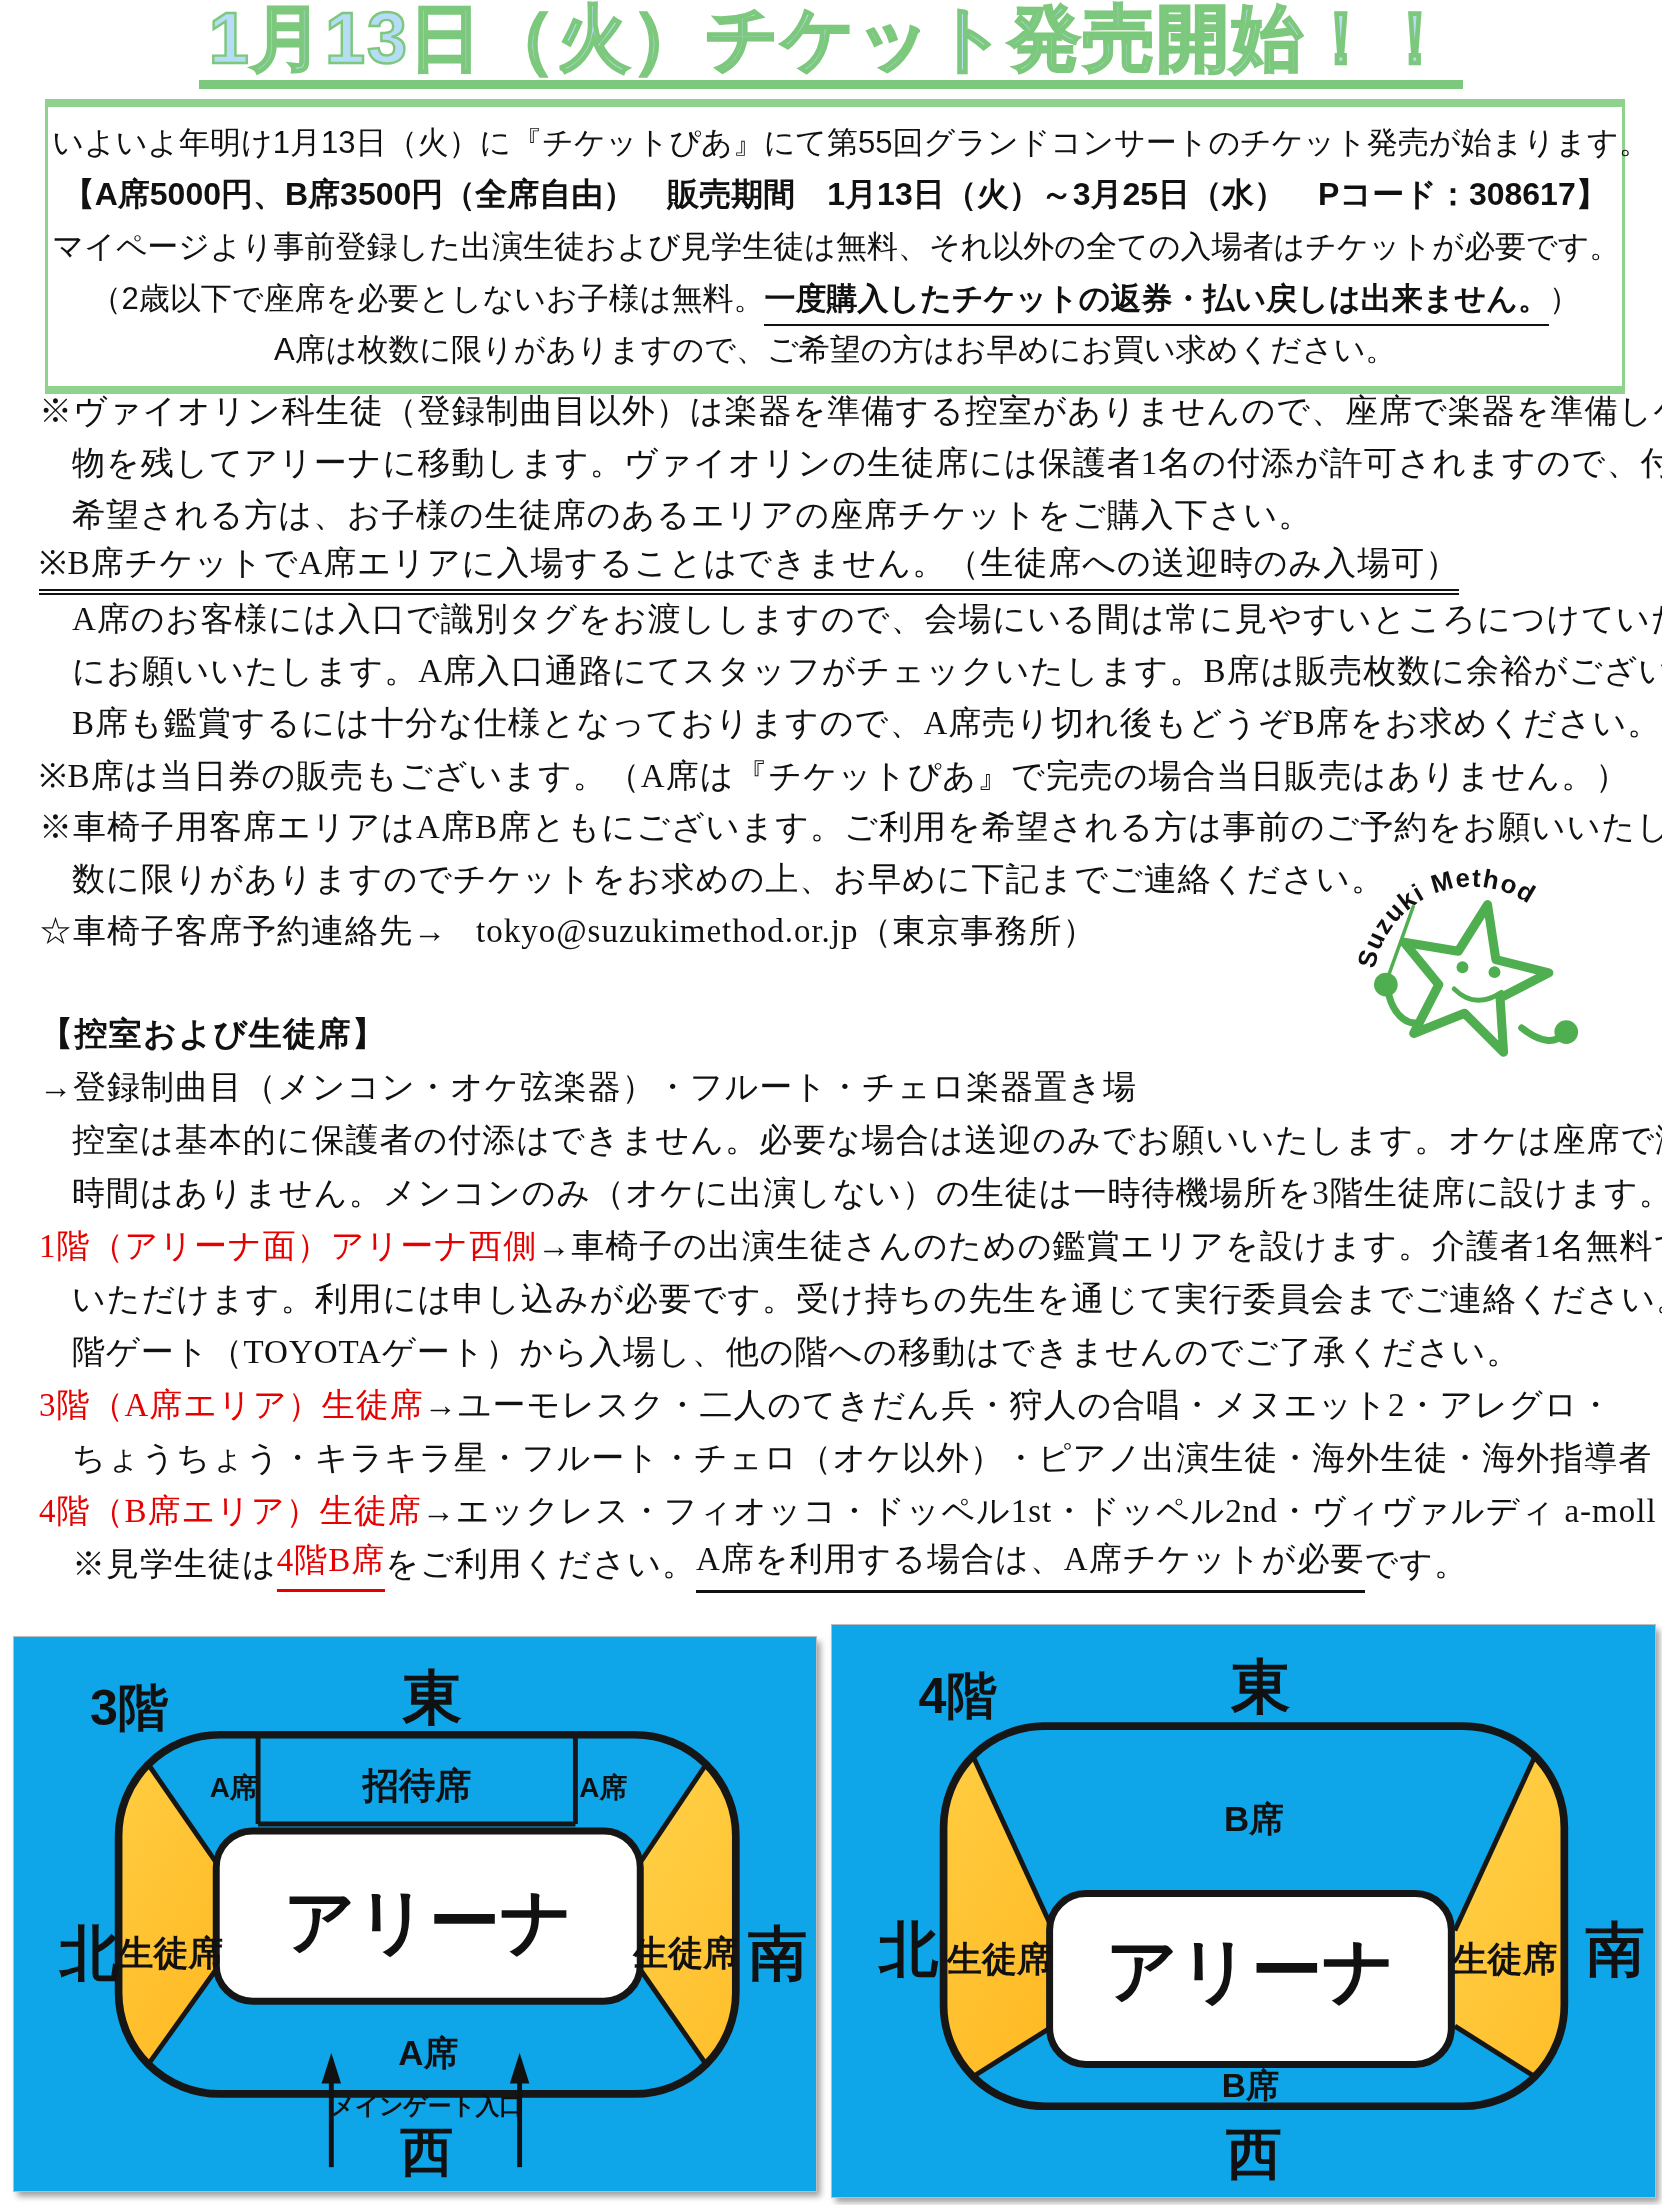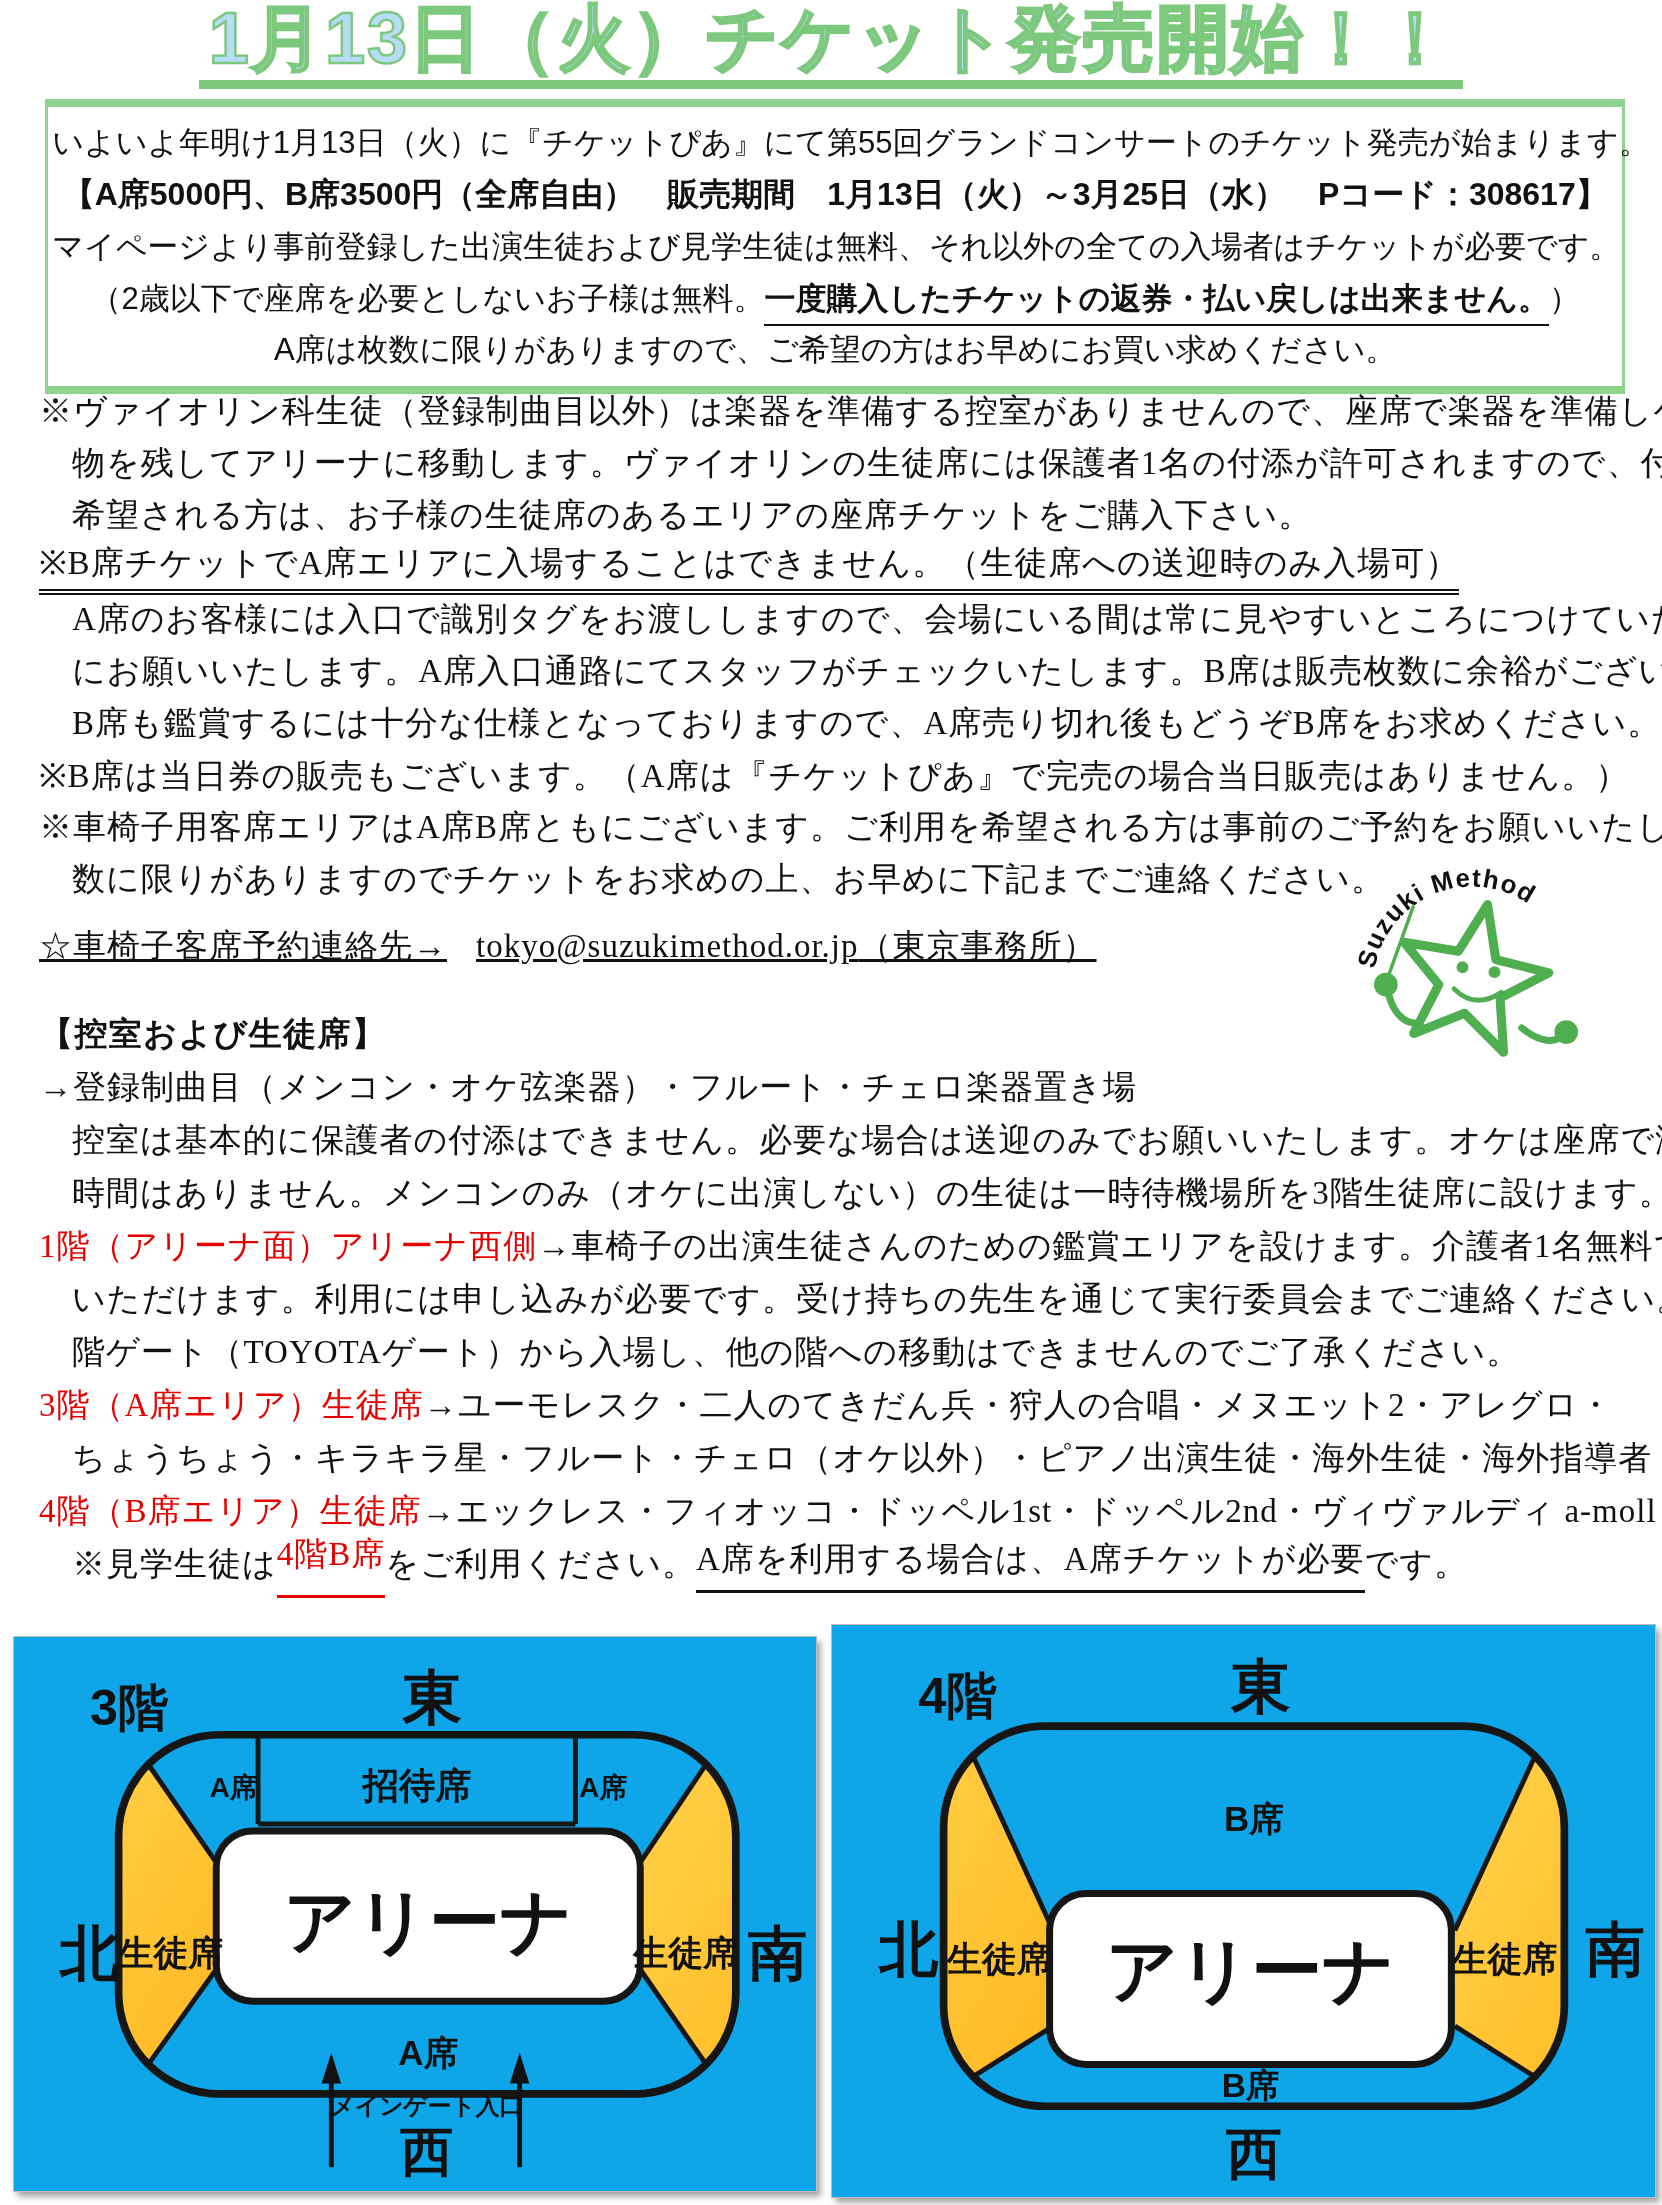--- a/index.html
+++ b/index.html
@@ -29,32 +29,32 @@
   }
   .ib-line{white-space:nowrap;line-height:1.15;}
   .ib-price{font-weight:bold;font-size:32px;}
   .ib-bold-ul{font-weight:bold;border-bottom:2.8px solid #111;padding-bottom:8px;}
 
   
   .notes{position:absolute;left:39px;top:385px;width:1597px;font-size:33px;letter-spacing:1px;}
   .ln{height:52px;display:flex;align-items:center;white-space:nowrap;}
   .indent{padding-left:33px;}
   .double-ul{border-bottom:6.3px double #111;padding-bottom:3.5px;}
-  .contact-line{margin-top:15px;text-decoration:underline;}
+  .contact-line{margin-top:0;}
   .contact-email{margin-left:29px;}
 
   
   .rooms-heading{
     position:absolute;left:40px;top:1012px;font-size:33px;font-weight:bold;
     font-family:"Liberation Sans","DejaVu Sans",sans-serif;letter-spacing:1.4px;
   }
   .rooms{position:absolute;left:39px;top:1061px;width:1604px;font-size:33px;letter-spacing:1px;}
   .rln{height:53px;display:flex;align-items:center;white-space:nowrap;}
   .red{color:#e60000;}
-  .red-ul{color:#e60000;border-bottom:3.5px solid #e60000;padding-bottom:18px;}
+  .red-ul{color:#e60000;border-bottom:3.5px solid #e60000;padding-bottom:6px;}
   .black-ul{border-bottom:3.5px solid #111;padding-bottom:8px;}
 
   
   .logo{position:absolute;left:1358px;top:852px;width:234px;height:218px;}
 
   
   .panel{
     position:absolute;background:#0ea5e9;border:1.4px solid #bdbdbd;
     box-shadow:4.2px 4.9px 6.3px rgba(0,0,0,0.38);
   }

